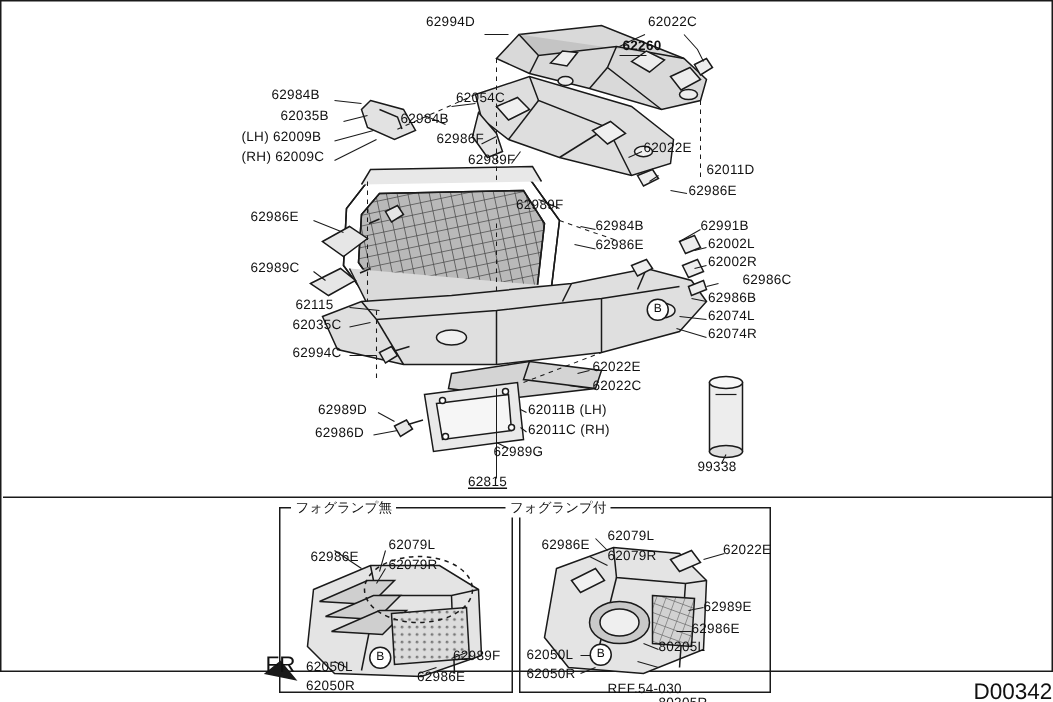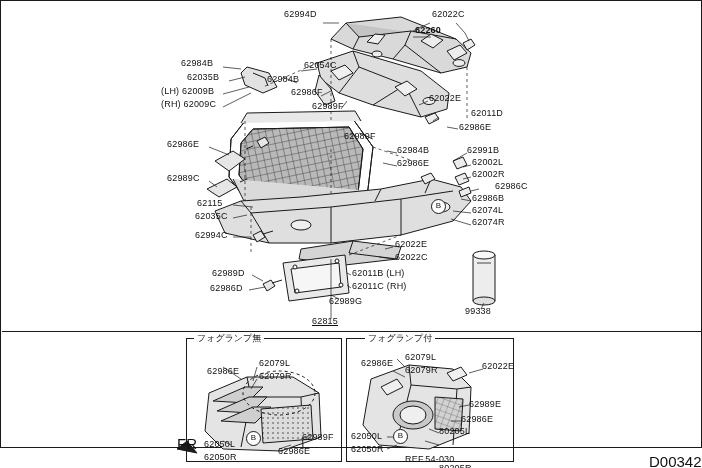--- a/index.html
+++ b/index.html
@@ -274,21 +274,21 @@
   <div class="lbl" style="left:311px;top:315px;text-decoration:underline;">62815</div>
 
   <div class="balloon" style="left:430px;top:198px;">B</div>
 
   <div class="panel" style="left:1px;top:330px;width:700px;height:0;border-left:none;border-right:none;border-bottom:none;"></div>
 
   <div class="panel" style="left:185px;top:337px;width:156px;height:124px;"></div>
   <div class="panel-title" style="left:193px;top:331px;">フォグランプ無</div>
 
   <div class="panel" style="left:345px;top:337px;width:168px;height:124px;"></div>
-  <div class="panel-title" style="left:364px;top:331px;">フォグランプ付</div>
+  <div class="panel-title" style="left:336px;top:331px;">フォグランプ付</div>
 
   <div class="svgwrap">
   <svg width="702" height="468" viewBox="0 0 702 468" xmlns="http://www.w3.org/2000/svg">
     <g stroke="#1a1a1a" fill="none" stroke-width="1">
 
       <g>
         <path d="M208 392 L246 376 L292 376 L318 392 L320 436 L280 450 L222 448 L204 430 Z" fill="#e4e4e4"></path>
         <path d="M246 376 L250 396 L300 396 L318 392"></path>
         <path d="M250 396 L240 446"></path>
         <path d="M300 396 L302 448"></path>

